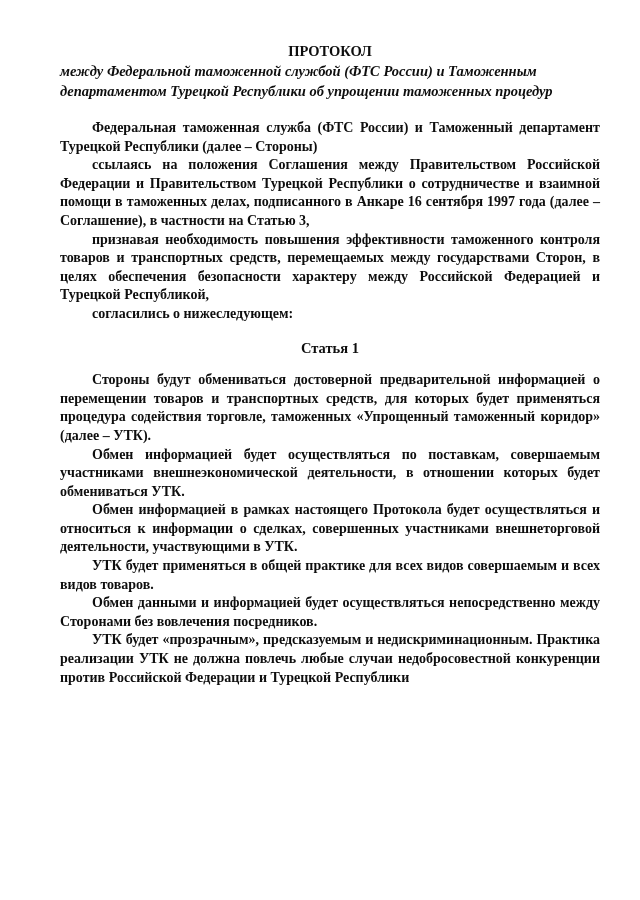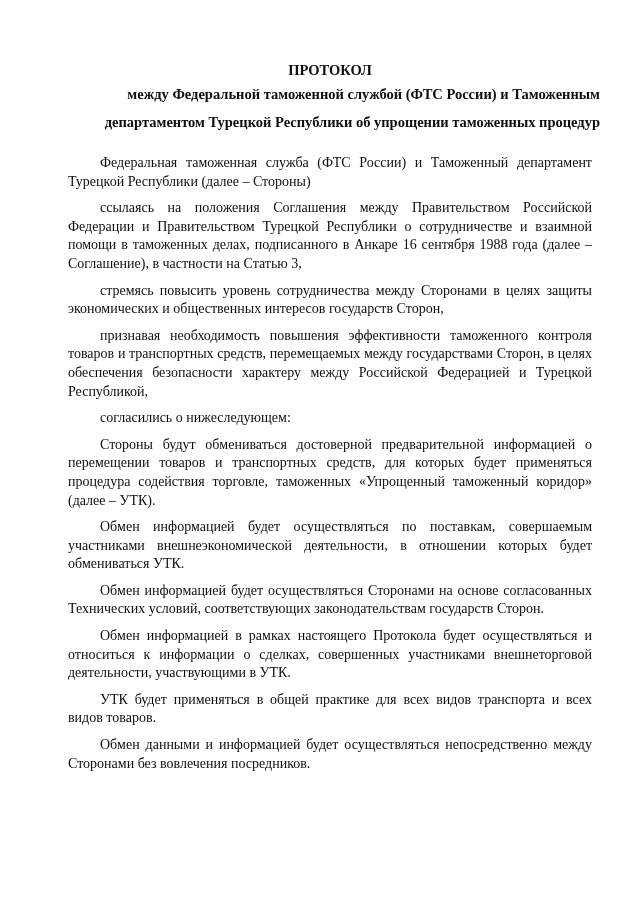--- a/index.html
+++ b/index.html
@@ -10,65 +10,67 @@
   .page {
     position: relative;
     width: 640px;
     height: 900px;
     box-sizing: border-box;
     background: #ffffff;
     color: #0e0e0e;
     font-family: "Liberation Serif", "DejaVu Serif", serif;
     font-size: 14px;
     line-height: 18.6px;
-    padding: 60px 40px 0 60px;
+    padding: 41px 40px 0 60px;
     overflow: hidden;
   }
   .doc-title {
     margin: 0;
     text-align: center;
     font-weight: bold;
     font-size: 14.5px;
     line-height: 20px;
   }
   .doc-subtitle {
     margin: 0 0 18px 0;
-    text-align: right;
+    text-align: left;
     font-weight: bold;
     font-size: 14.5px;
-    line-height: 28px;
+    line-height: 20px;
+    font-style: italic;
   }
   p.para {
-    margin: 8px;
+    margin: 0;
     text-indent: 32px;
     text-align: justify;
+    font-weight: bold;
   }
   .article-heading {
     margin: 15px 0 14px 0;
     text-align: center;
     font-weight: bold;
     font-size: 14.5px;
     line-height: 18.6px;
   }
 </style>
 </head>
 <body>
 
 <div class="page">
 
   <h1 class="doc-title">ПРОТОКОЛ</h1>
   <h2 class="doc-subtitle">между Федеральной таможенной службой (ФТС России) и Таможенным департаментом Турецкой Республики об упрощении таможенных процедур</h2>
 
   <p class="para">Федеральная таможенная служба (ФТС России) и Таможенный департамент Турецкой Республики (далее – Стороны)</p>
-  <p class="para">ссылаясь на положения Соглашения между Правительством Российской Федерации и Правительством Турецкой Республики о сотрудничестве и взаимной помощи в таможенных делах, подписанного в Анкаре 16 сентября 1988 года (далее – Соглашение), в частности на Статью 3,</p>
-  <p class="para">стремясь повысить уровень сотрудничества между Сторонами в целях защиты экономических и общественных интересов государств Сторон,</p>
+  <p class="para">ссылаясь на положения Соглашения между Правительством Российской Федерации и Правительством Турецкой Республики о сотрудничестве и взаимной помощи в таможенных делах, подписанного в Анкаре 16 сентября 1997 года (далее – Соглашение), в частности на Статью 3,</p>
   <p class="para">признавая необходимость повышения эффективности таможенного контроля товаров и транспортных средств, перемещаемых между государствами Сторон, в целях обеспечения безопасности характеру между Российской Федерацией и Турецкой Республикой,</p>
   <p class="para">согласились о нижеследующем:</p>
 
+  <h3 class="article-heading">Статья 1</h3>
 
   <p class="para">Стороны будут обмениваться достоверной предварительной информацией о перемещении товаров и транспортных средств, для которых будет применяться процедура содействия торговле, таможенных «Упрощенный таможенный коридор» (далее – УТК).</p>
   <p class="para">Обмен информацией будет осуществляться по поставкам, совершаемым участниками внешнеэкономической деятельности, в отношении которых будет обмениваться УТК.</p>
-  <p class="para">Обмен информацией будет осуществляться Сторонами на основе согласованных Технических условий, соответствующих законодательствам государств Сторон.</p>
   <p class="para">Обмен информацией в рамках настоящего Протокола будет осуществляться и относиться к информации о сделках, совершенных участниками внешнеторговой деятельности, участвующими в УТК.</p>
-  <p class="para">УТК будет применяться в общей практике для всех видов транспорта и всех видов товаров.</p>
+  <p class="para">УТК будет применяться в общей практике для всех видов совершаемым и всех видов товаров.</p>
   <p class="para">Обмен данными и информацией будет осуществляться непосредственно между Сторонами без вовлечения посредников.</p>
+  <p class="para">УТК будет «прозрачным», предсказуемым и недискриминационным. Практика реализации УТК не должна повлечь любые случаи недобросовестной конкуренции против Российской Федерации и Турецкой Республики</p>
 
 </div>
 
 </body></html>

